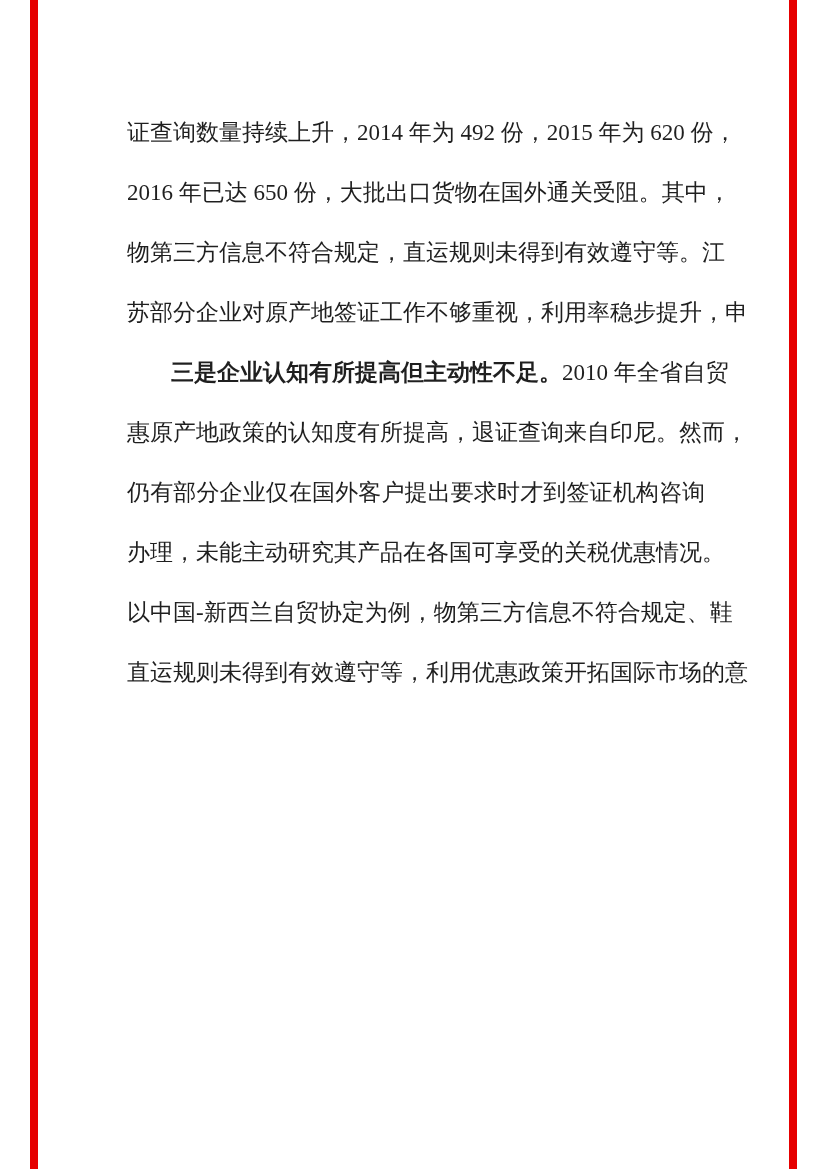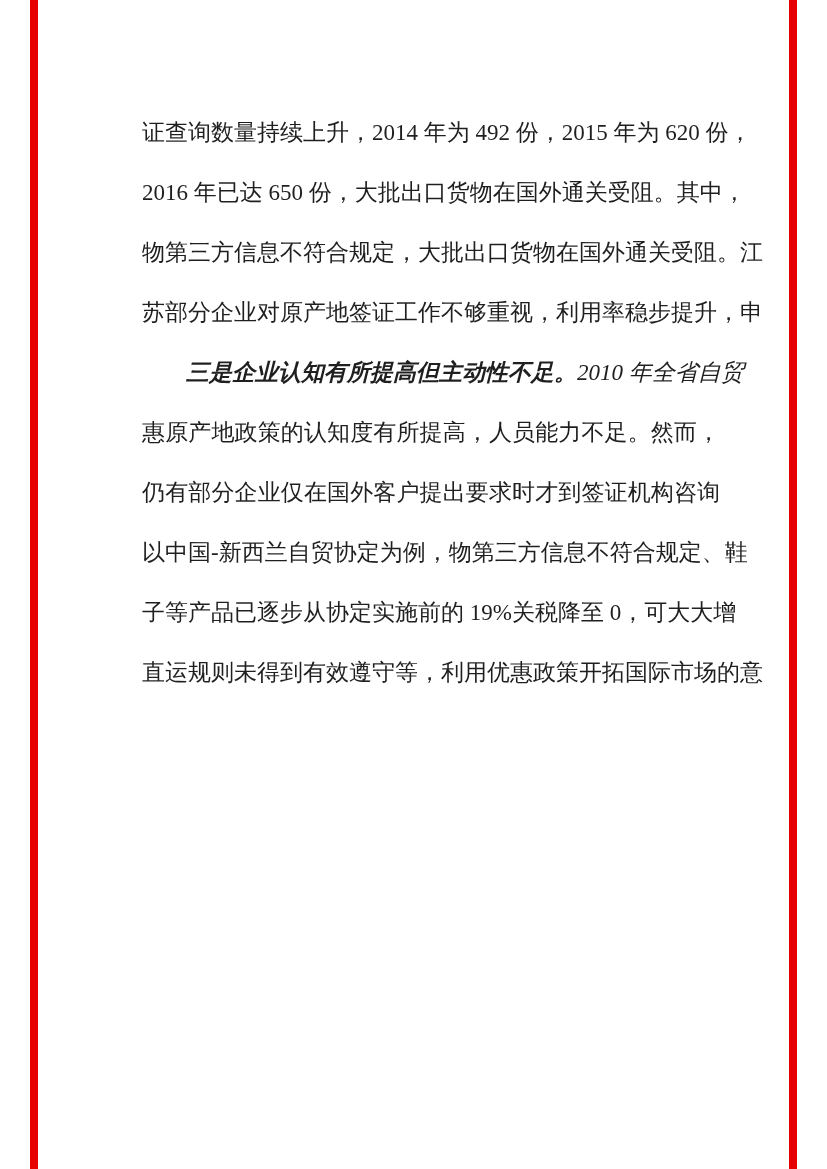--- a/index.html
+++ b/index.html
@@ -18,21 +18,21 @@
   .side-bar {
     position: absolute;
     top: 0;
     width: 8px;
     height: 1169px;
   }
   .side-bar.left  { left: 30px; }
   .side-bar.right { left: 789px; }
   .text-block {
     position: absolute;
-    left: 142px;
+    left: 127px;
     top: 103px;
     width: 578px;
     color: #1f1f1f;
   }
   .line {
     height: 60px;
     line-height: 60px;
     font-size: 23px;
     letter-spacing: 0px;
     white-space: nowrap;
@@ -41,37 +41,36 @@
     -moz-text-align-last: justify;
   }
   .line.no-justify {
     text-align: left;
     text-align-last: left;
     -moz-text-align-last: left;
     white-space: normal;
   }
   .line.indent {
     padding-left: 44px;
-    font-style: italic;
   }
   .lead-bold {
     font-weight: 700;
   }
 </style>
 </head>
 <body>
 
 <div class="page">
   <div class="side-bar left" style="background: rgb(230, 0, 0);"></div>
   <div class="side-bar right" style="background: rgb(230, 0, 0);"></div>
   <div class="text-block" style="color: rgb(31, 31, 31);">
       <div class="line"><span>证查询数量持续上升，2014 年为 492 份，2015 年为 620 份，</span></div>
       <div class="line"><span>2016 年已达 650 份，大批出口货物在国外通关受阻。其中，</span></div>
-      <div class="line"><span>物第三方信息不符合规定，大批出口货物在国外通关受阻。江</span></div>
+      <div class="line"><span>物第三方信息不符合规定，直运规则未得到有效遵守等。江</span></div>
       <div class="line"><span>苏部分企业对原产地签证工作不够重视，利用率稳步提升，申</span></div>
       <div class="line indent"><span class="lead-bold">三是企业认知有所提高但主动性不足。</span><span>2010 年全省自贸</span></div>
-      <div class="line"><span>惠原产地政策的认知度有所提高，人员能力不足。然而，</span></div>
+      <div class="line"><span>惠原产地政策的认知度有所提高，退证查询来自印尼。然而，</span></div>
       <div class="line"><span>仍有部分企业仅在国外客户提出要求时才到签证机构咨询</span></div>
+      <div class="line"><span>办理，未能主动研究其产品在各国可享受的关税优惠情况。</span></div>
       <div class="line"><span>以中国-新西兰自贸协定为例，物第三方信息不符合规定、鞋</span></div>
-      <div class="line"><span>子等产品已逐步从协定实施前的 19%关税降至 0，可大大增</span></div>
       <div class="line"><span>直运规则未得到有效遵守等，利用优惠政策开拓国际市场的意</span></div>
     </div>
 </div>
 
 </body></html>

